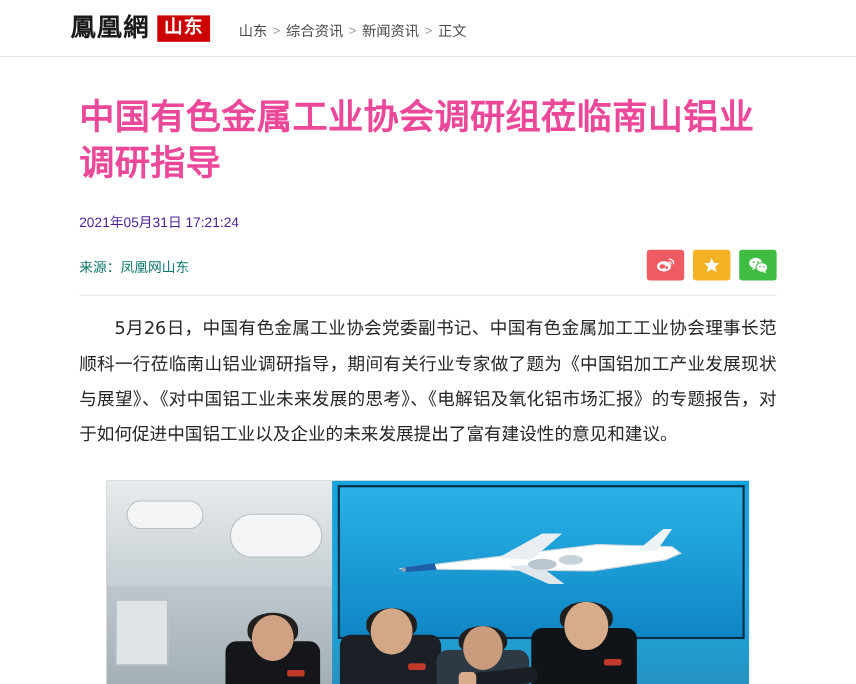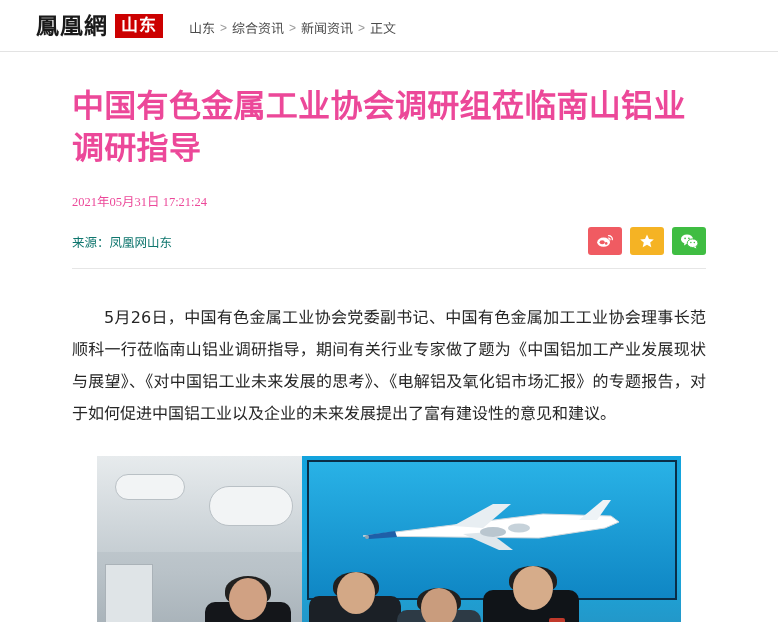--- a/index.html
+++ b/index.html
@@ -21,21 +21,21 @@
     background: #fff;
   }
 
   
   .site-header {
     position: relative;
     height: 52px;
     border-bottom: 1px solid #e3e3e3;
     display: flex;
     align-items: center;
-    padding-left: 36px;
+    padding-left: 64px;
     box-sizing: border-box;
   }
   .logo-wrap {
     display: flex;
     align-items: center;
     gap: 7px;
   }
   .logo-text {
     font-family: "DejaVu Serif", "Liberation Serif", serif;
     font-size: 23px;
@@ -82,22 +82,21 @@
     font-size: 32px;
     font-weight: bold;
     color: #ec4899;
     margin: 34px 0 0 0;
     letter-spacing: 0.3px;
     line-height: 1.3;
   }
   .meta-date {
     margin-top: 22px;
     font-size: 12.5px;
-    color: #ec4899;
-    font-family: Liberation Serif, serif;
+    color: #4c1d95;
   }
   .meta-row {
     margin-top: 14px;
     height: 34px;
     display: flex;
     align-items: center;
     position: relative;
   }
   .meta-source {
     font-size: 12.5px;
@@ -137,21 +136,21 @@
   .share-wx    { background: #3fbd42; }
   .share-btn svg { display: block; }
 
   .divider {
     height: 1px;
     background: #e6e6e6;
     margin: 10px 0 0 0;
   }
 
   .body-text {
-    margin-top: 33px;
+    margin-top: 14px;
     font-size: 16px;
     line-height: 2.0;
     color: #262626;
     text-align: justify;
     text-indent: 2em;
     font-family: "DejaVu Sans", "Liberation Sans", sans-serif;
   }
 
   
   .photo {

